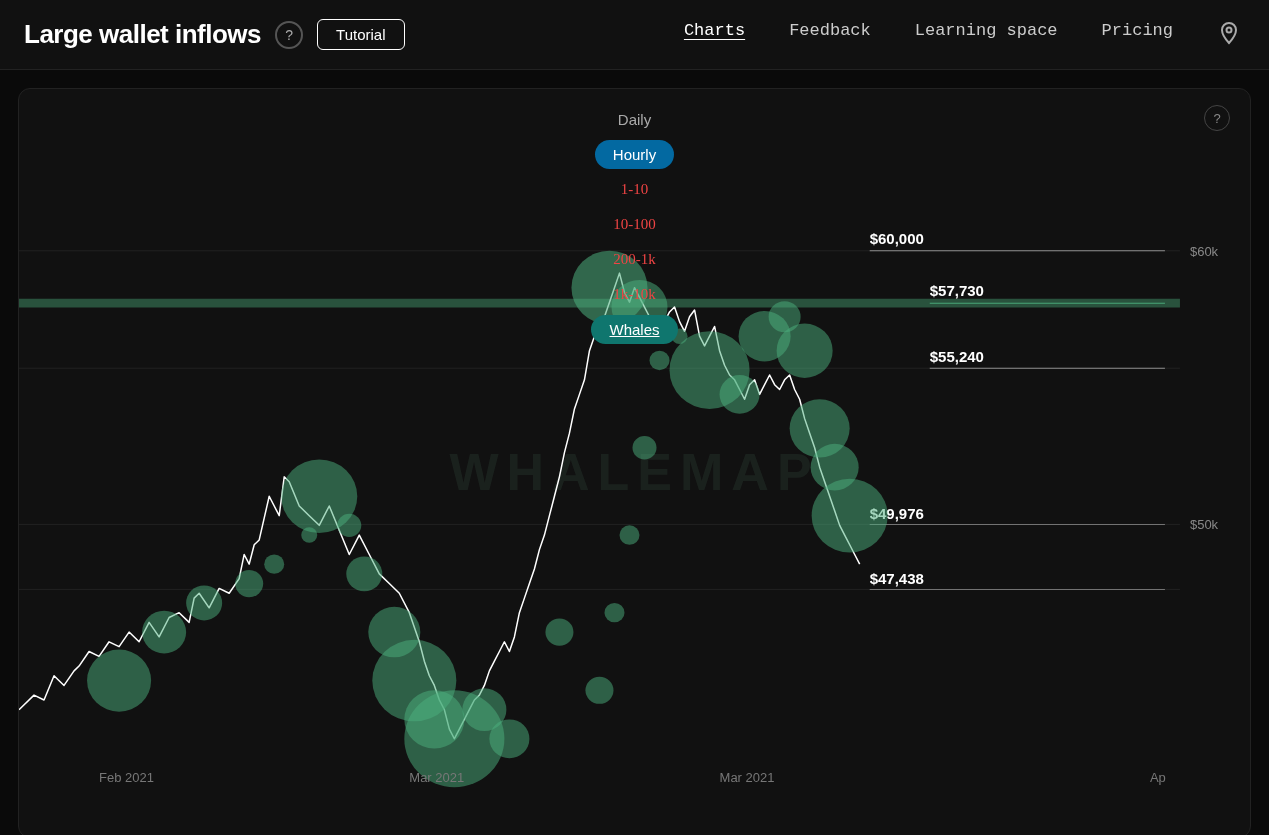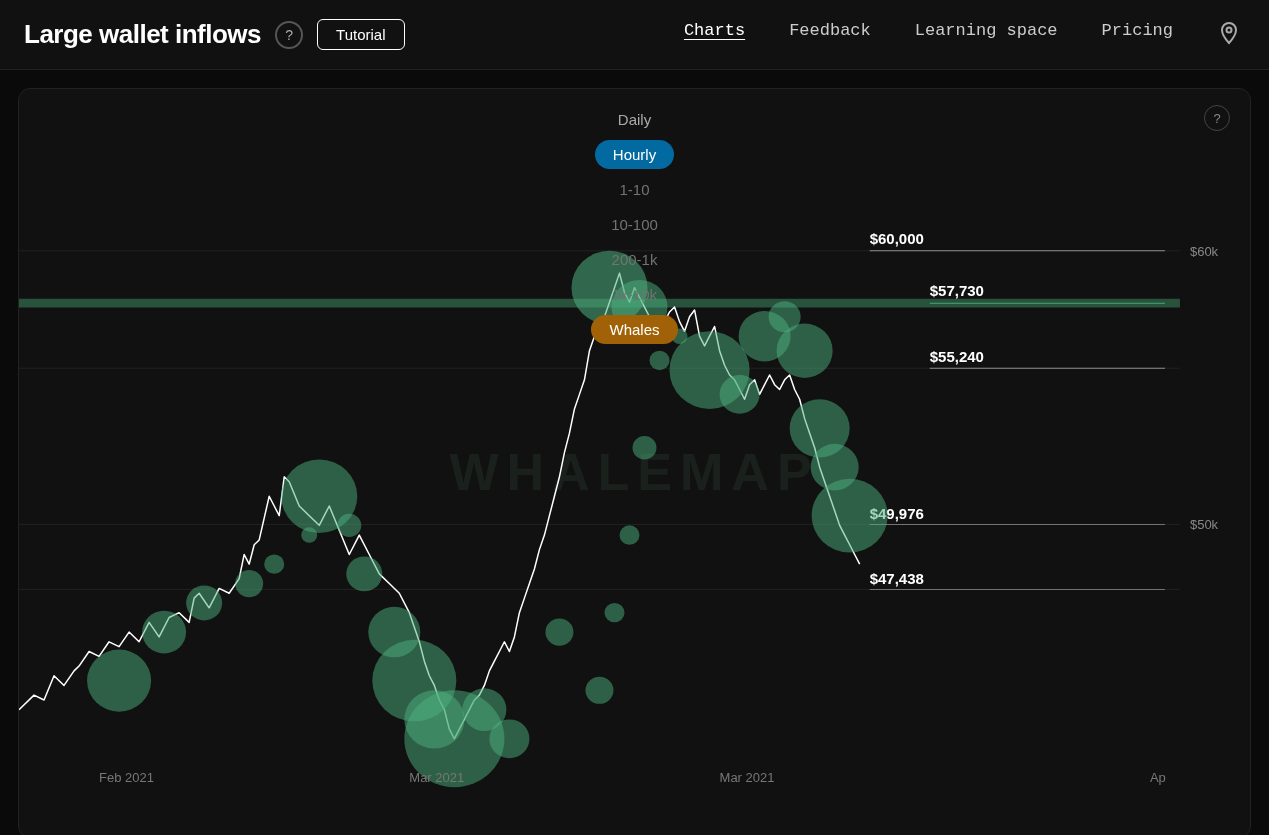--- a/index.html
+++ b/index.html
@@ -101,26 +101,28 @@
       background: transparent;
       color: #aaa;
       font-size: 15px;
       cursor: pointer;
     }
     .tb-btn.selected-dark {
       background: #0369a1;
       color: #fff;
     }
     .tb-btn.selected-green {
-      background: #a16207;
+      background: #0f766e;
       color: #fff;
       border-radius: 20px;
+      text-decoration: underline;
     }
     .tb-btn.green-text {
-      color: #737373;
+      color: #ef4444;
+      font-family: Liberation Serif, serif;
     }
     .help-icon-sm {
       position: absolute;
       right: 20px;
       top: 16px;
       width: 26px;
       height: 26px;
       border-radius: 50%;
       border: 1.5px solid #444;
       display: flex;

